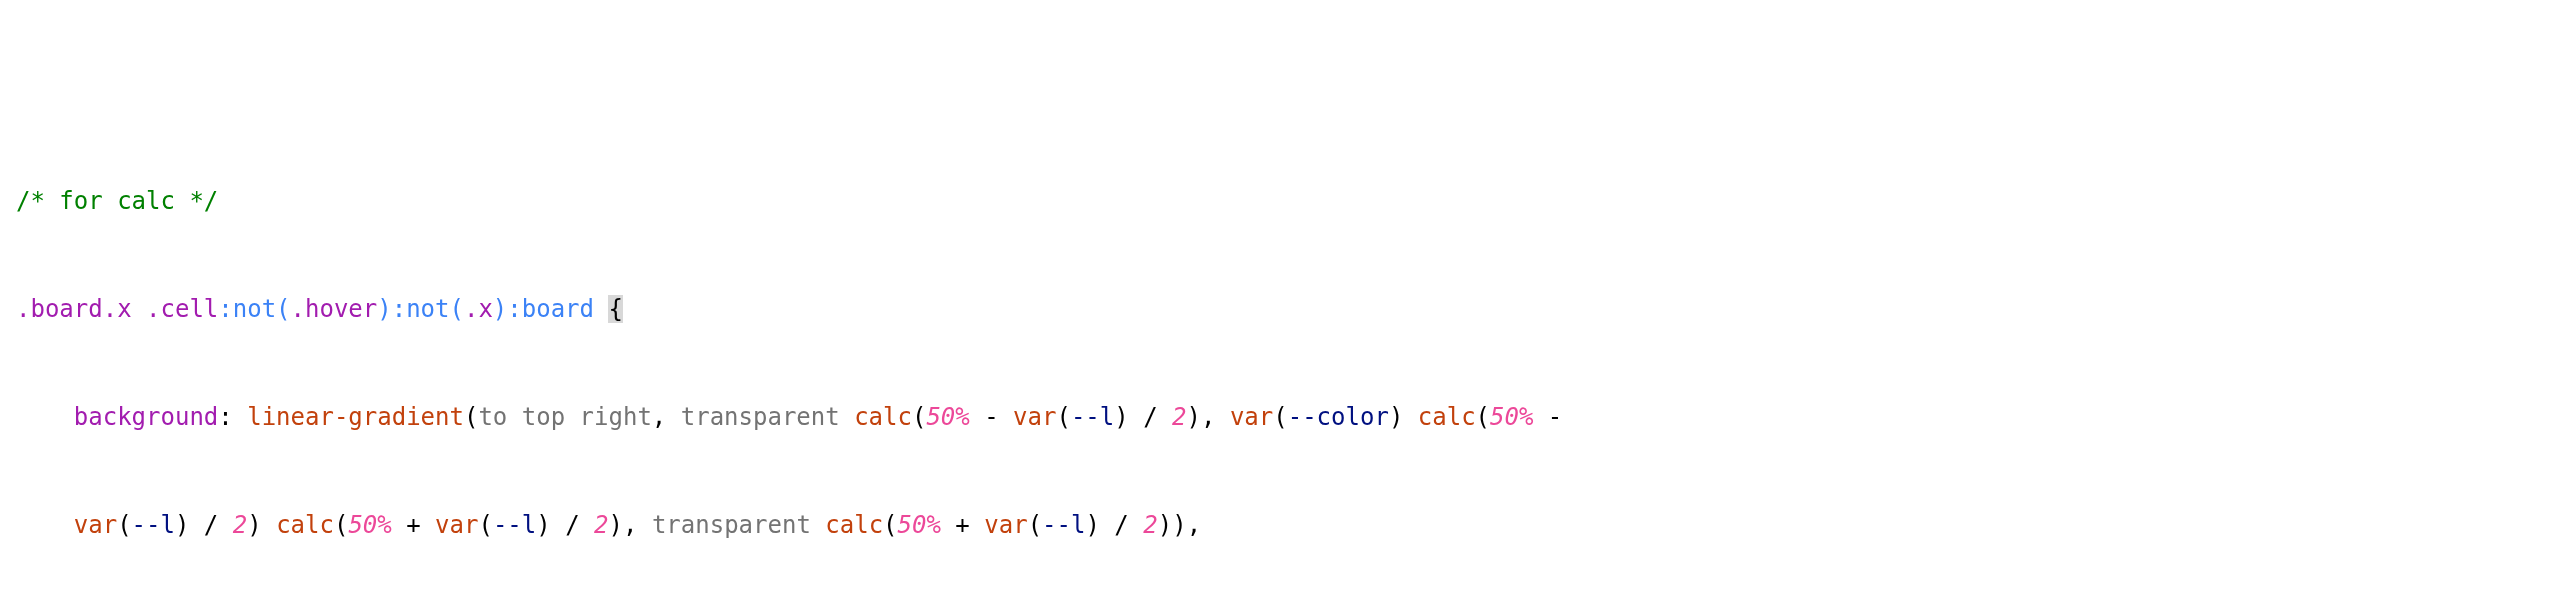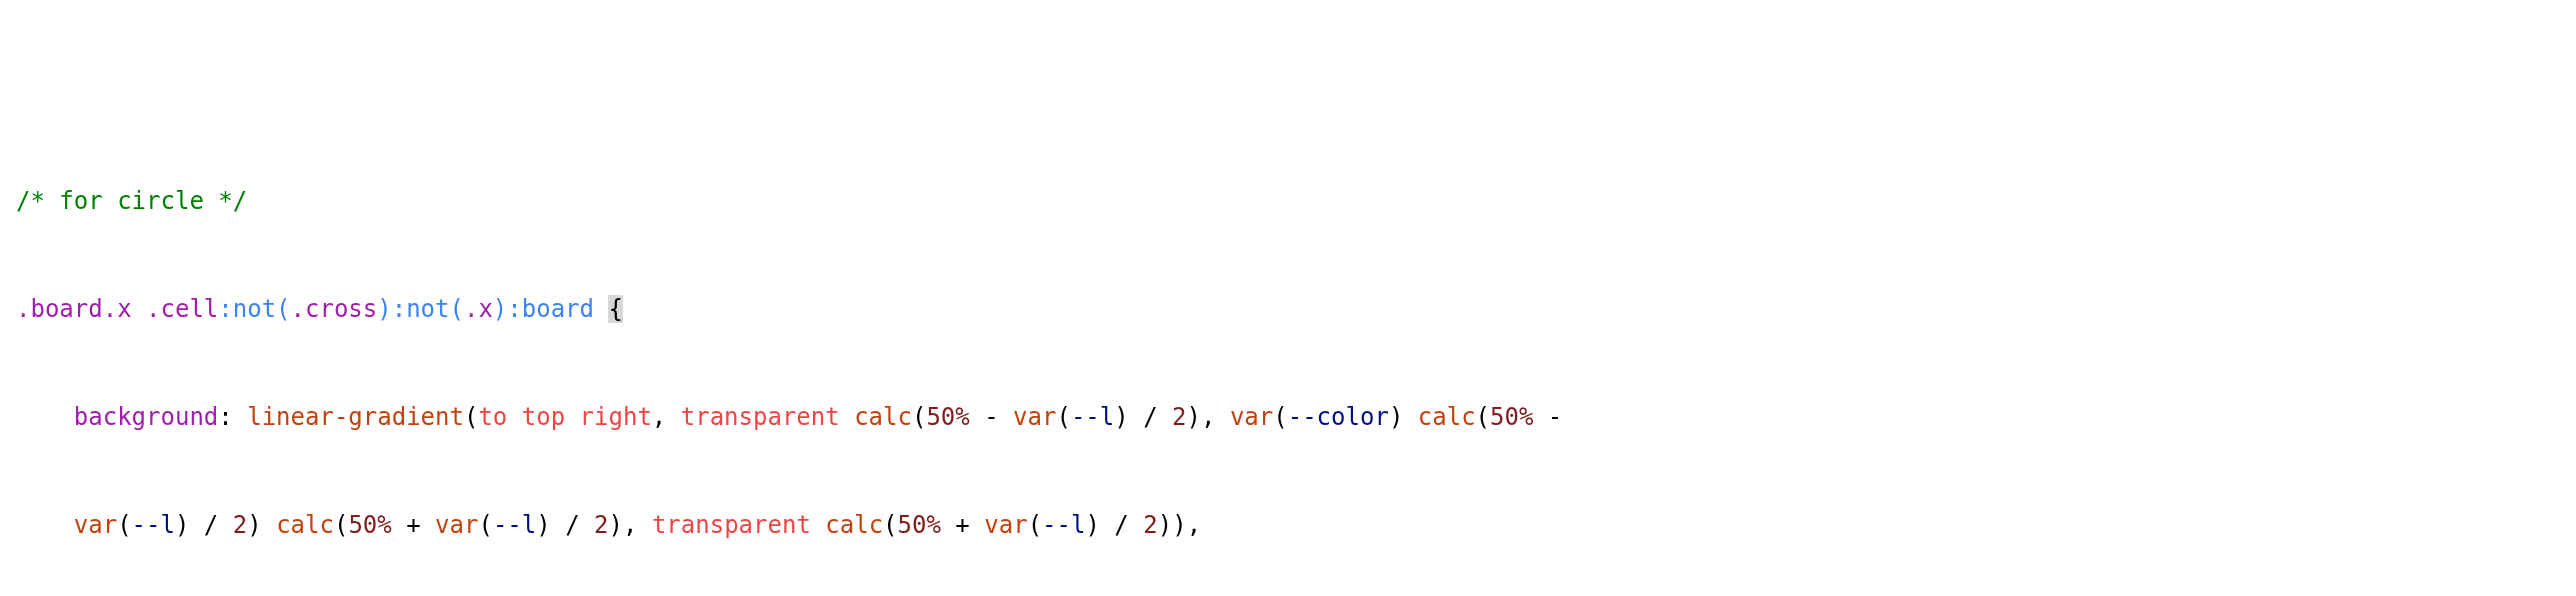--- a/index.html
+++ b/index.html
@@ -15,35 +15,35 @@
   .line {
     display: block;
     padding-left: 16px;
   }
   
   .cmt   { color: #008000; }
   .sel   { color: #a21caf; }
   .pse   { color: #3b82f6; }
   .prop  { color: #a21caf; }
   .func  { color: #c2410c; }
-  .kw    { color: #ef4444; }
-  .num   { color: #7f1d1d; }
+  .kw    { color: #737373; }
+  .num   { color: #ec4899; font-style: italic; }
   .ident { color: #001080; }
   .pun   { color: #000000; }
   .hl-brace { background:#d8d8d8; color:#000; }
 </style>
 </head>
 <body>
 
 
 
 
-<div class="line"><span class="cmt">/* for circle */</span></div>
+<div class="line"><span class="cmt">/* for calc */</span></div>
 
-<div class="line"><span class="sel">.board.x .cell</span><span class="pse">:not(</span><span class="sel">.cross</span><span class="pse">):not(</span><span class="sel">.x</span><span class="pse">):board</span><span class="pun"> </span><span class="hl-brace">{</span></div>
+<div class="line"><span class="sel">.board.x .cell</span><span class="pse">:not(</span><span class="sel">.hover</span><span class="pse">):not(</span><span class="sel">.x</span><span class="pse">):board</span><span class="pun"> </span><span class="hl-brace">{</span></div>
 
 <div class="line"><span class="pun">    </span><span class="prop">background</span><span class="pun">: </span><span class="func">linear-gradient</span><span class="pun">(</span><span class="kw">to</span><span class="pun"> </span><span class="kw">top</span><span class="pun"> </span><span class="kw">right</span><span class="pun">, </span><span class="kw">transparent</span><span class="pun"> </span><span class="func">calc</span><span class="pun">(</span><span class="num">50%</span><span class="pun"> - </span><span class="func">var</span><span class="pun">(</span><span class="ident">--l</span><span class="pun">)</span><span class="pun"> / </span><span class="num">2</span><span class="pun">)</span><span class="pun">, </span><span class="func">var</span><span class="pun">(</span><span class="ident">--color</span><span class="pun">)</span><span class="pun"> </span><span class="func">calc</span><span class="pun">(</span><span class="num">50%</span><span class="pun"> - </span></div>
 
 <div class="line"><span class="pun">    </span><span class="func">var</span><span class="pun">(</span><span class="ident">--l</span><span class="pun">)</span><span class="pun"> / </span><span class="num">2</span><span class="pun">)</span><span class="pun"> </span><span class="func">calc</span><span class="pun">(</span><span class="num">50%</span><span class="pun"> + </span><span class="func">var</span><span class="pun">(</span><span class="ident">--l</span><span class="pun">)</span><span class="pun"> / </span><span class="num">2</span><span class="pun">)</span><span class="pun">, </span><span class="kw">transparent</span><span class="pun"> </span><span class="func">calc</span><span class="pun">(</span><span class="num">50%</span><span class="pun"> + </span><span class="func">var</span><span class="pun">(</span><span class="ident">--l</span><span class="pun">)</span><span class="pun"> / </span><span class="num">2</span><span class="pun">)</span><span class="pun">)</span><span class="pun">,</span></div>
 
 
 
 
 
 

